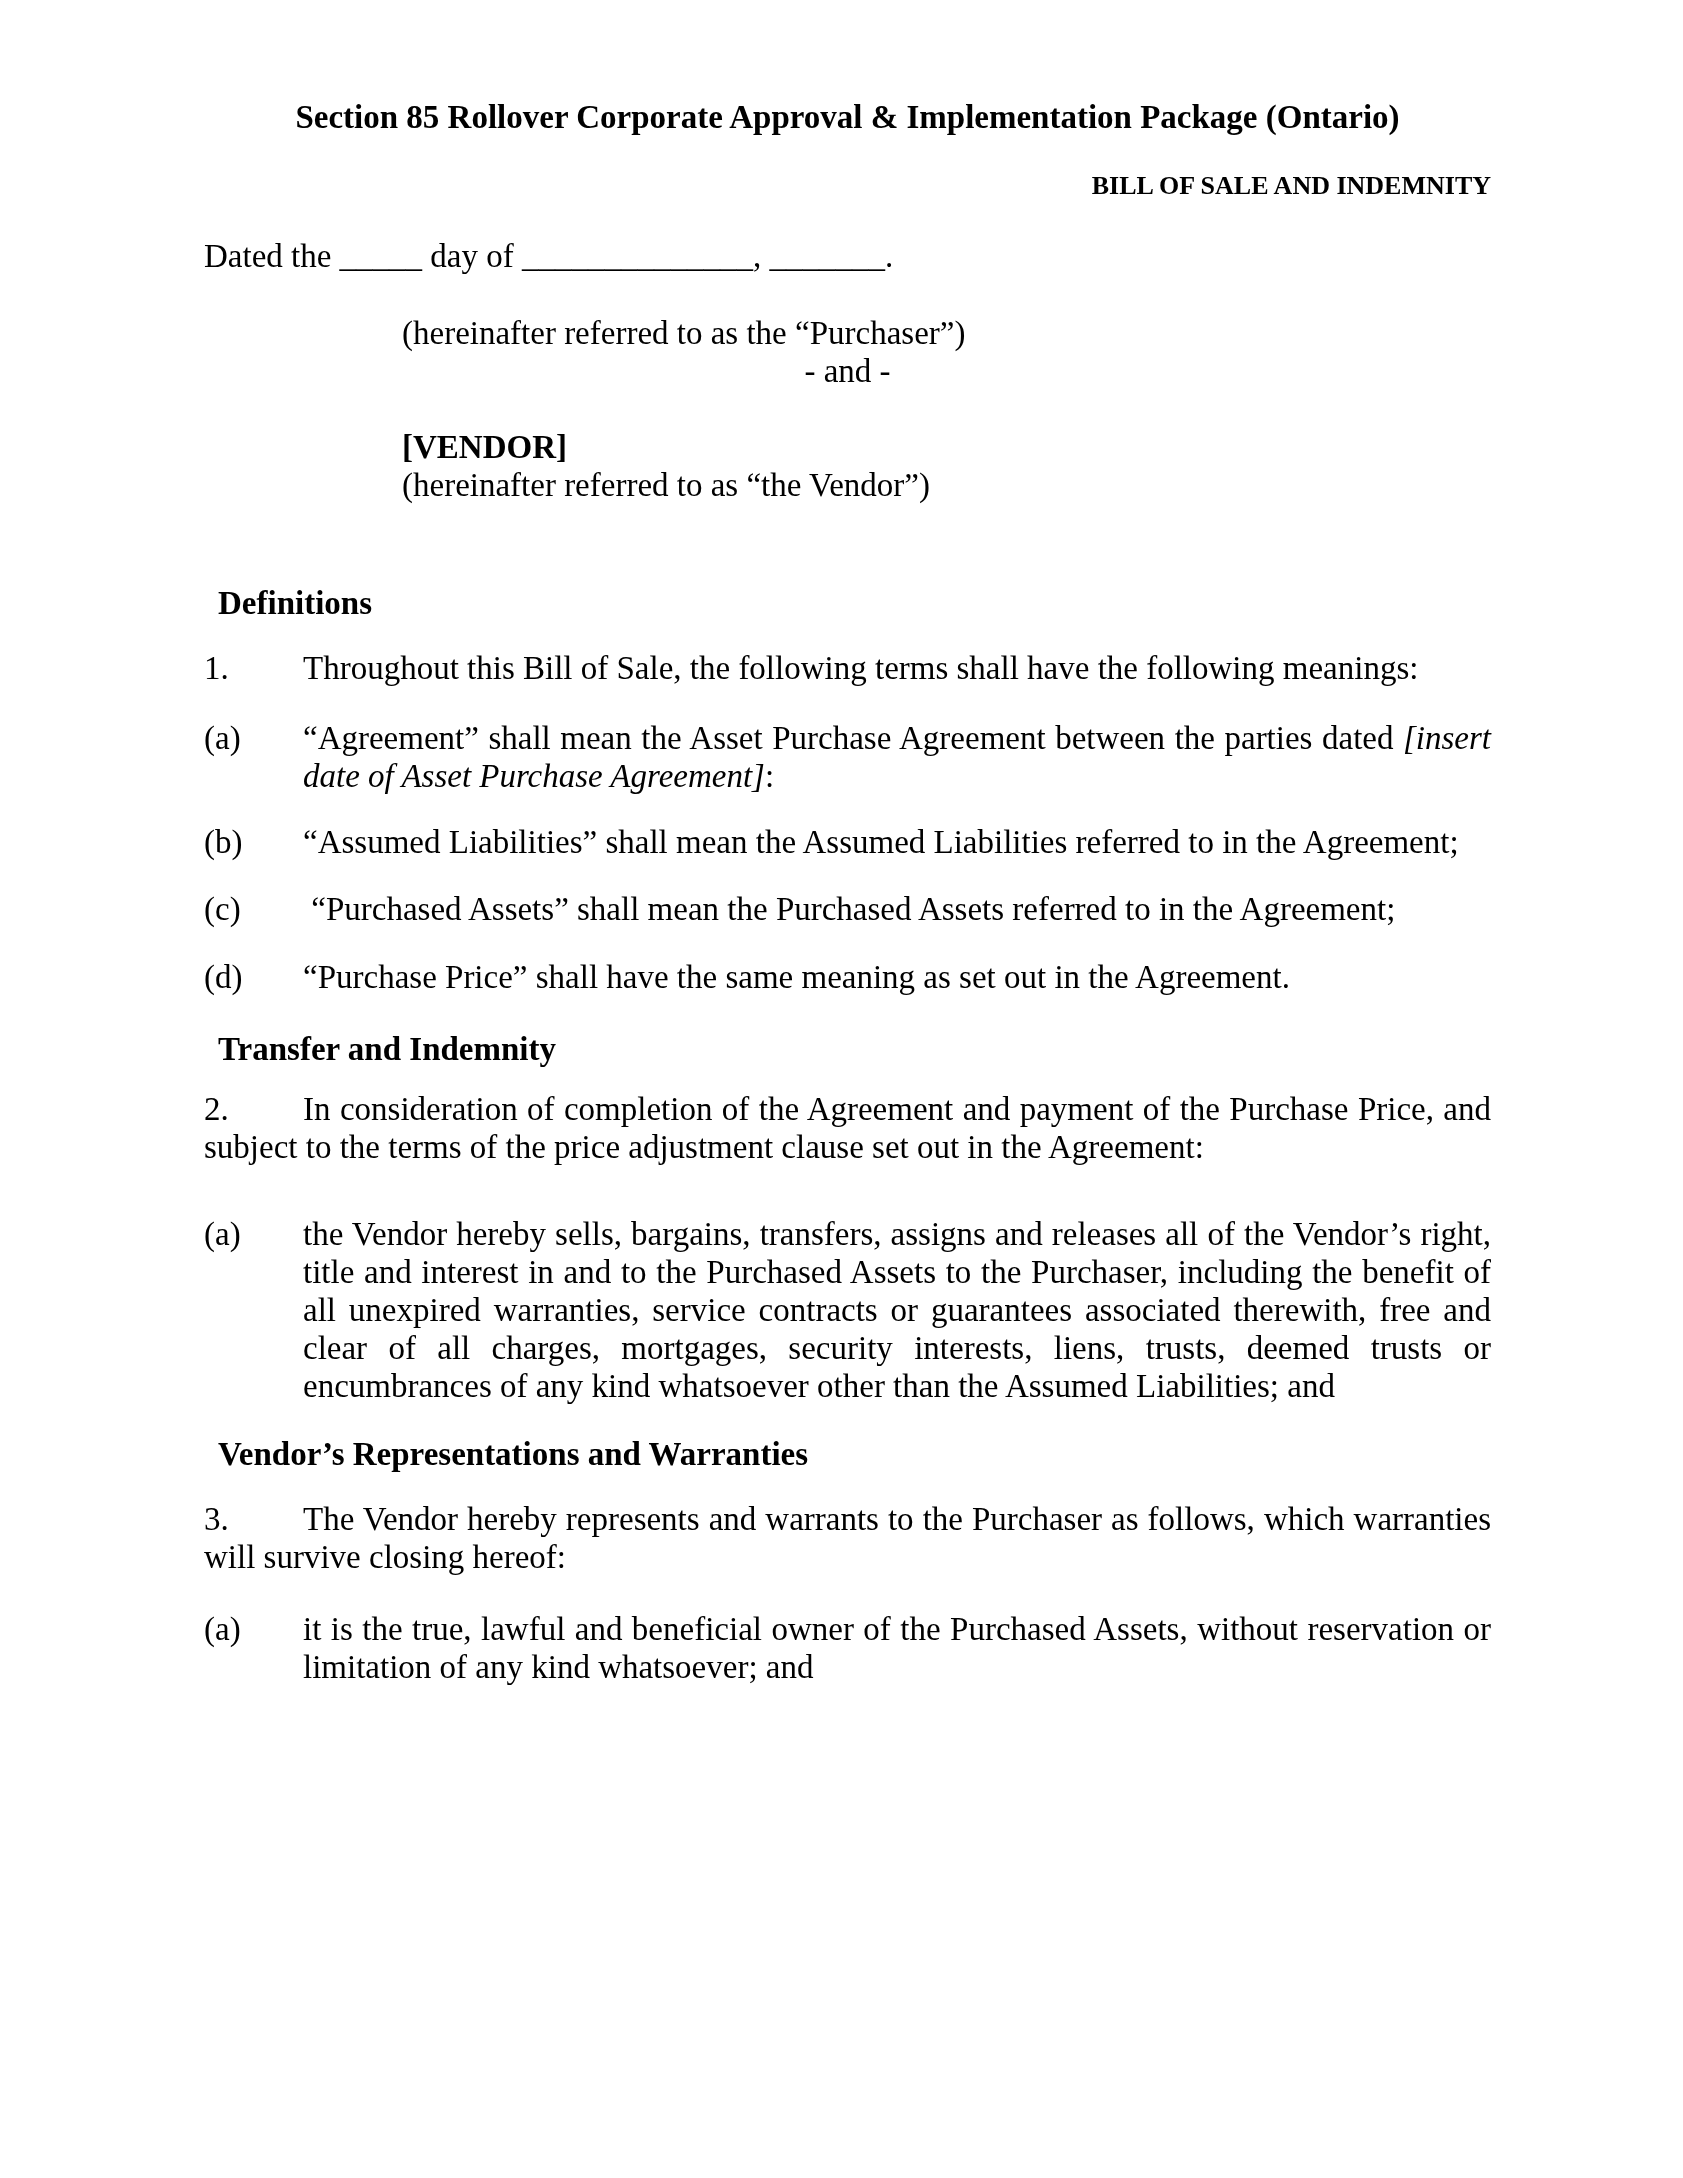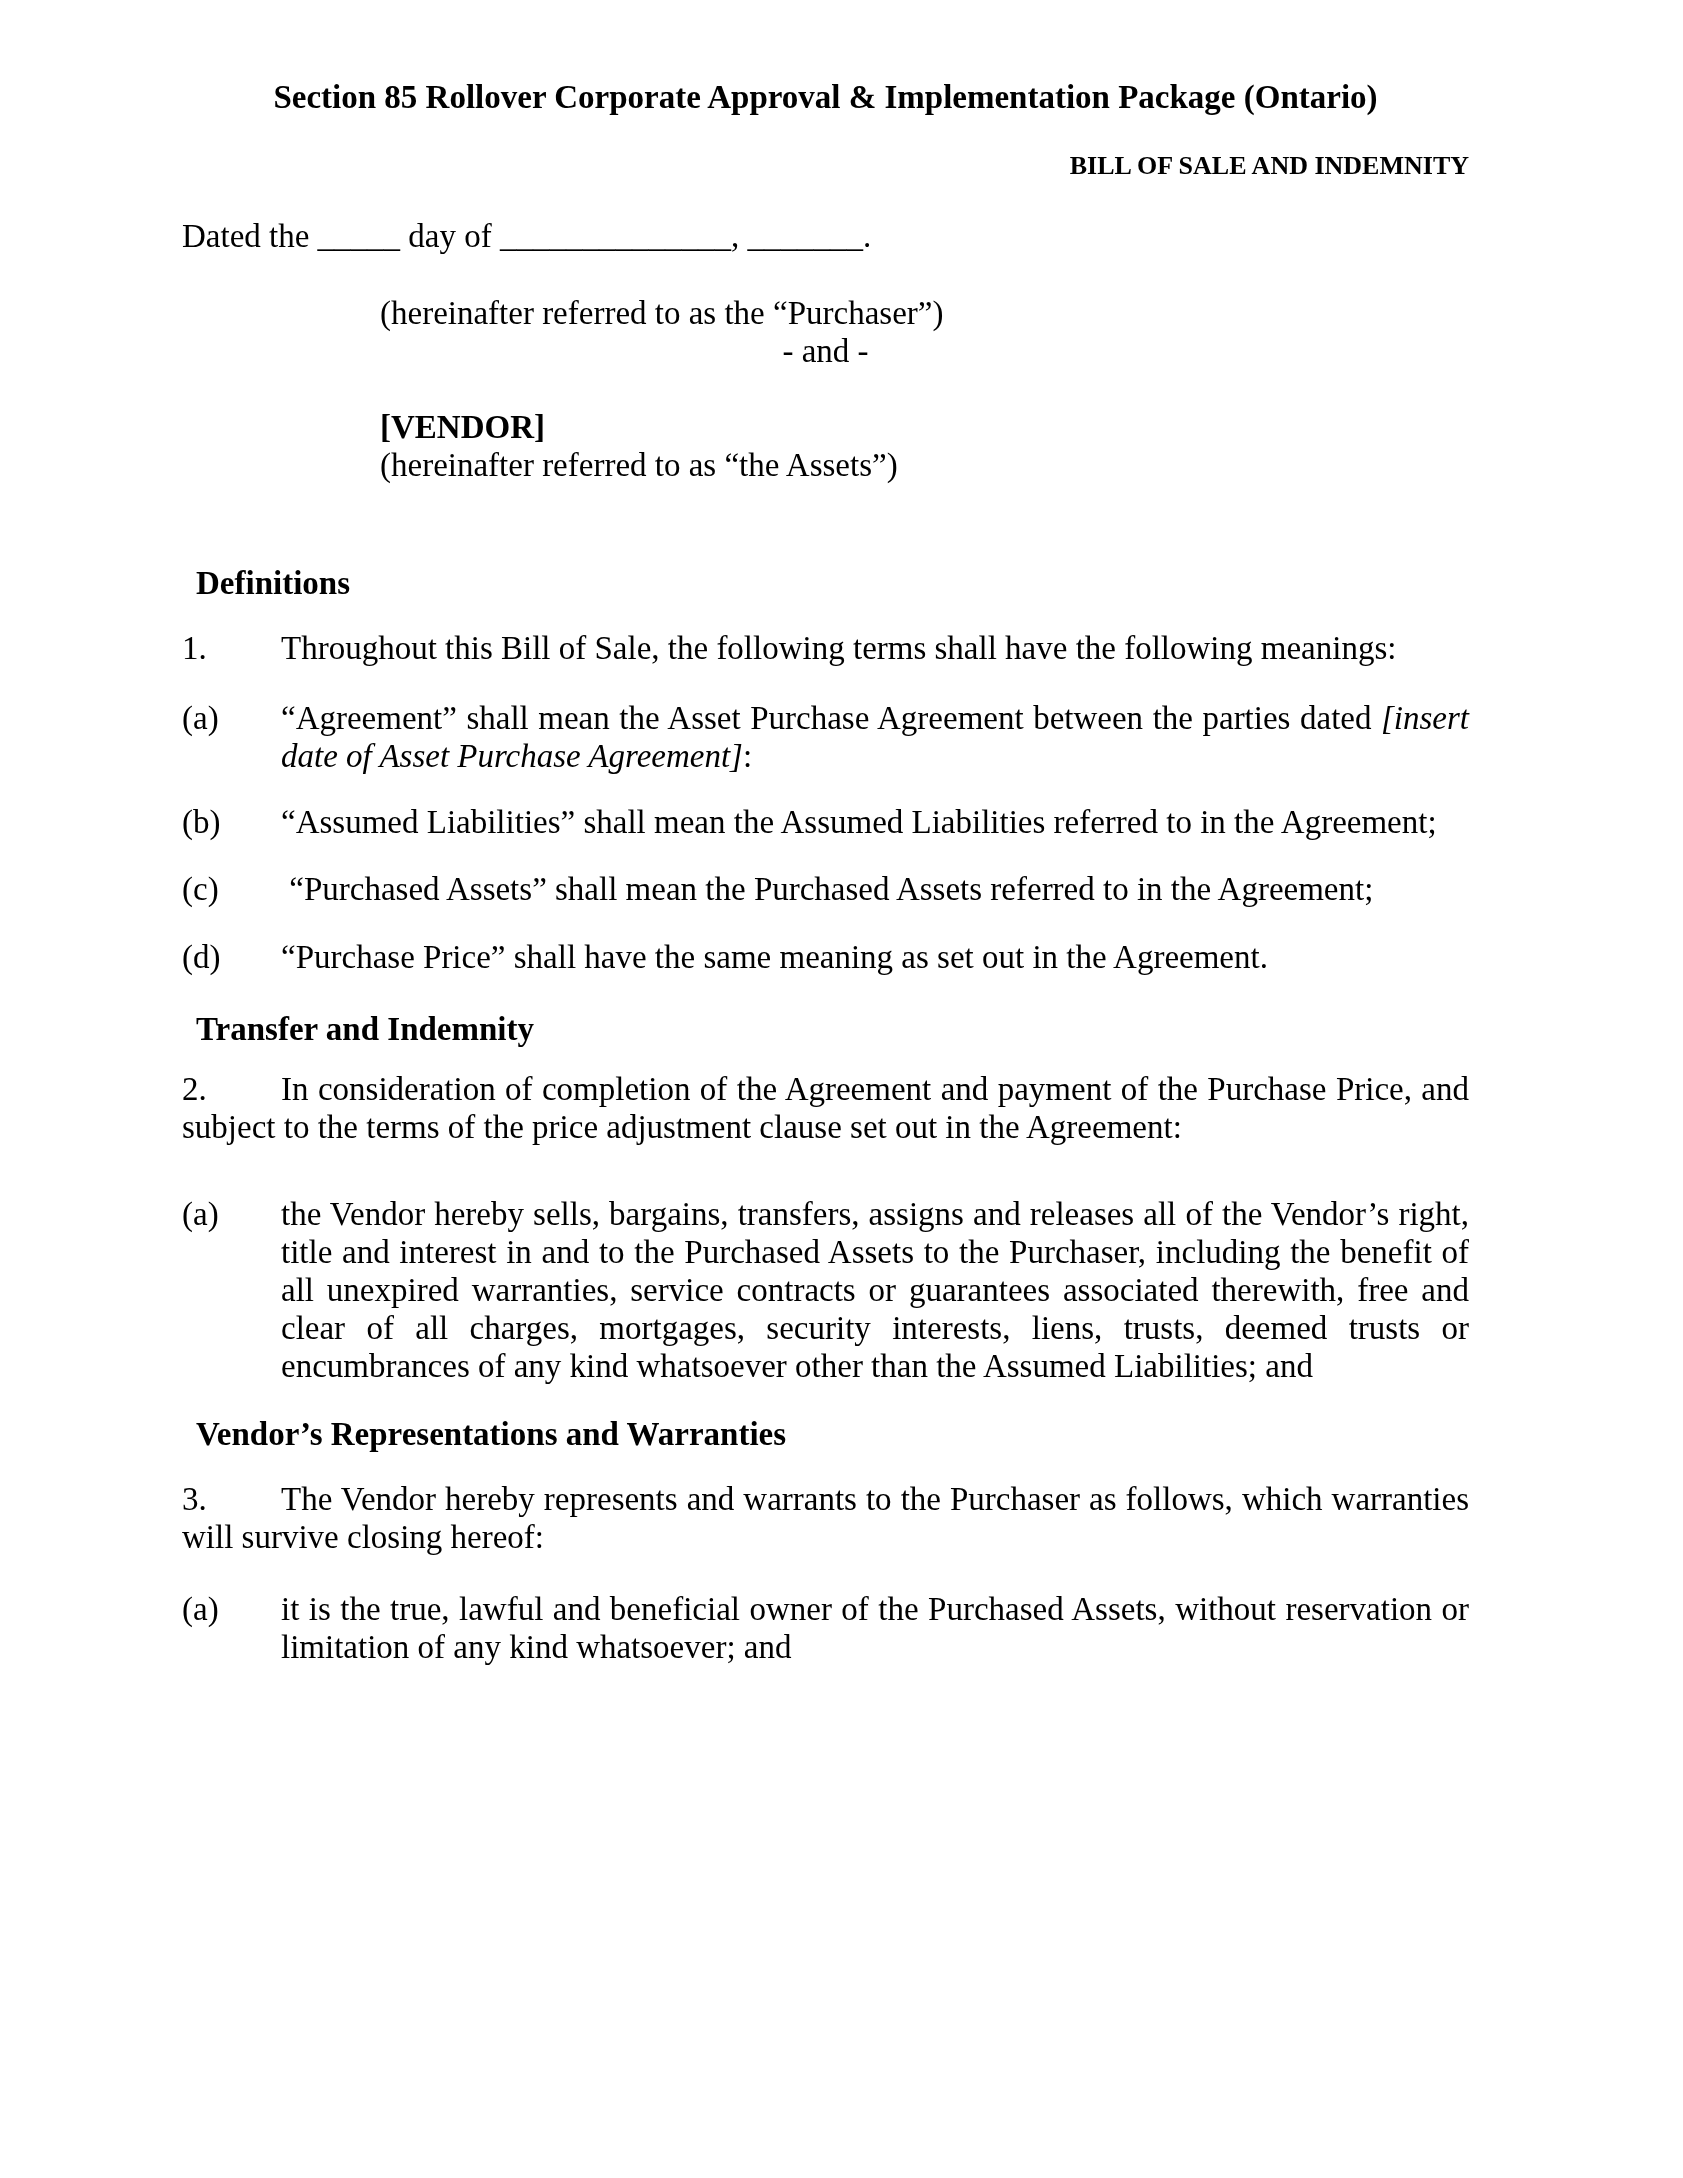--- a/index.html
+++ b/index.html
@@ -13,24 +13,24 @@
     height: 2178px;
     background: #ffffff;
     color: #000000;
     font-family: "Liberation Serif", "DejaVu Serif", serif;
     font-size: 33px;
     line-height: 38px;
     overflow: hidden;
   }
   .content {
     position: absolute;
-    left: 182px;
+    left: 204px;
     top: 0;
     width: 1287px;
-    padding-top: 78px;
+    padding-top: 98px;
     font-family: Liberation Serif, serif;
   }
 
   .package-title {
     font-weight: bold;
     text-align: center;
     margin: 0;
   }
   .doc-title {
     font-weight: bold;
@@ -99,21 +99,21 @@
 
 
     <div class="party-block purchaser">
       <div class="party-ref">(hereinafter referred to as the “Purchaser”)</div>
     </div>
 
     <div class="and-separator">- and -</div>
 
     <div class="party-block vendor">
       <div class="party-name">[VENDOR]</div>
-      <div class="party-ref">(hereinafter referred to as “the Assets”)</div>
+      <div class="party-ref">(hereinafter referred to as “the Vendor”)</div>
     </div>
 
     <div class="section-heading heading-definitions">Definitions</div>
 
     <div class="numbered-para para-1">
       <span class="num-label">1.</span><span>Throughout this Bill of Sale, the following terms shall have the following meanings:</span>
     </div>
 
     <div class="lettered-item item-1a">
       <span class="item-label">(a)</span><span>“Agreement” shall mean the Asset Purchase Agreement between the parties dated </span><span class="italic">[insert date of Asset Purchase Agreement]</span><span>:</span>

